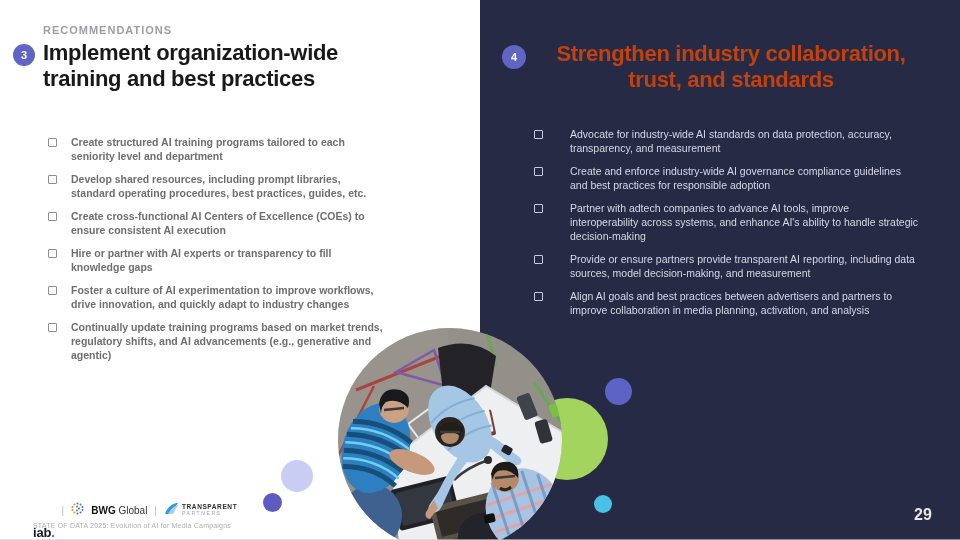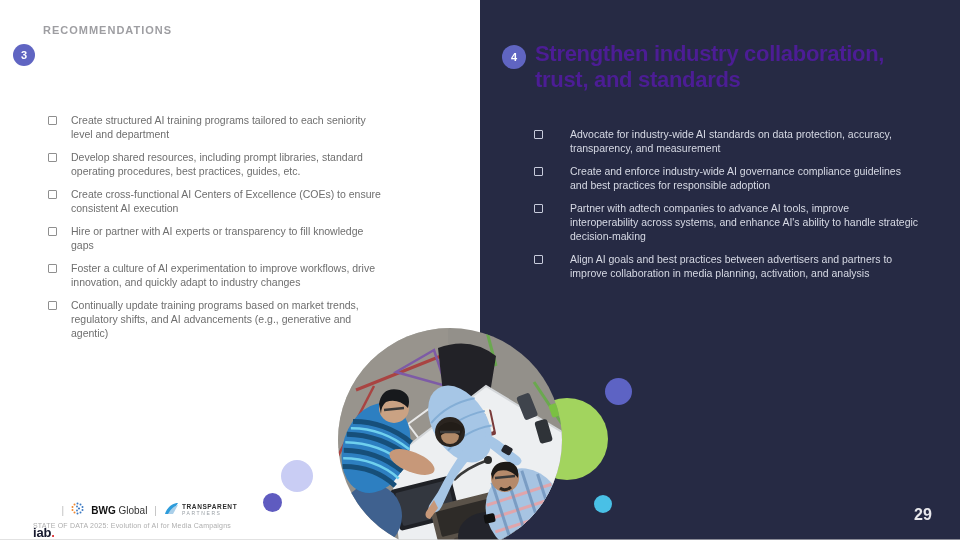--- a/index.html
+++ b/index.html
@@ -15,29 +15,29 @@
   
   .eyebrow{left:43px;top:24px;font-size:11px;letter-spacing:1px;color:#9e9ea2;font-weight:bold;}
   .num-badge{
     width:22px;height:22px;border-radius:50%;background:#6065c2;color:#fff;
     font-size:11px;font-weight:bold;display:flex;align-items:center;justify-content:center;
   }
   .badge-3{left:13px;top:44px;}
   .badge-4{left:502px;top:45px;width:24px;height:24px;}
   .sec-title{font-size:22px;line-height:26px;font-weight:bold;letter-spacing:-0.3px;}
   .title-left{left:43px;top:40px;width:335px;color:#191919;}
-  .title-right{left:535px;top:41px;width:392px;color:#4c1d95;}
+  .title-right{left:535px;top:41px;width:392px;color:#c2410c;text-align:center;}
   
   ul.blist{list-style:none;margin:0;padding:0;}
   ul.blist li{display:flex;margin-bottom:9px;}
   .cb{flex:0 0 auto;width:7px;height:7px;border-radius:1px;margin-top:3px;}
   .cb-left{border:1.2px solid #8f8f8f;}
   .cb-right{border:1.2px solid #c7cbdb;}
   .bt{font-size:10.5px;line-height:14px;}
-  .list-left{left:48px;top:113px;width:340px;}
+  .list-left{left:48px;top:135px;width:340px;font-weight:bold;}
   .list-left .bt{margin-left:14px;width:312px;color:#6e6e6e;}
   .list-right{left:534px;top:127px;width:385px;}
   .list-right .bt{margin-left:27px;width:360px;color:#d6d9e4;}
   
   .circ{border-radius:50%;}
   .c-lavender{left:281px;top:460px;width:32px;height:32px;background:#c9cdf4;}
   .c-purple-left{left:263px;top:493px;width:19px;height:19px;background:#5f5bc0;}
   .c-green{left:526px;top:398px;width:82px;height:82px;background:#a2d45e;}
   .c-purple-right{left:605px;top:378px;width:27px;height:27px;background:#5d63c4;}
   .c-cyan{left:594px;top:495px;width:18px;height:18px;background:#49c0e6;}
@@ -62,20 +62,21 @@
 </style>
 </head>
 <body>
 
 <div class="slide">
 
   <div class="abs right-panel"></div>
 
   <div class="abs eyebrow">RECOMMENDATIONS</div>
   <div class="abs num-badge badge-3">3</div>
+  <div class="abs sec-title title-left">Implement organization-wide training and best practices</div>
 
   <ul class="abs blist list-left">
     <li>
         <span class="cb cb-left"></span>
         <span class="bt">Create structured AI training programs tailored to each seniority level and department</span>
       </li>
     <li>
         <span class="cb cb-left"></span>
         <span class="bt">Develop shared resources, including prompt libraries, standard operating procedures, best practices, guides, etc.</span>
       </li>
@@ -105,20 +106,24 @@
         <span class="cb cb-right"></span>
         <span class="bt">Advocate for industry-wide AI standards on data protection, accuracy, transparency, and measurement</span>
       </li>
     <li>
         <span class="cb cb-right"></span>
         <span class="bt">Create and enforce industry-wide AI governance compliance guidelines and best practices for responsible adoption</span>
       </li>
     <li>
         <span class="cb cb-right"></span>
         <span class="bt">Partner with adtech companies to advance AI tools, improve interoperability across systems, and enhance AI's ability to handle strategic decision-making</span>
+      </li>
+    <li>
+        <span class="cb cb-right"></span>
+        <span class="bt">Provide or ensure partners provide transparent AI reporting, including data sources, model decision-making, and measurement</span>
       </li>
     <li>
         <span class="cb cb-right"></span>
         <span class="bt">Align AI goals and best practices between advertisers and partners to improve collaboration in media planning, activation, and analysis</span>
       </li>
   </ul>
 
   <div class="abs circ c-green"></div>
   <div class="abs circ c-purple-right"></div>
   <div class="abs circ c-cyan"></div>

